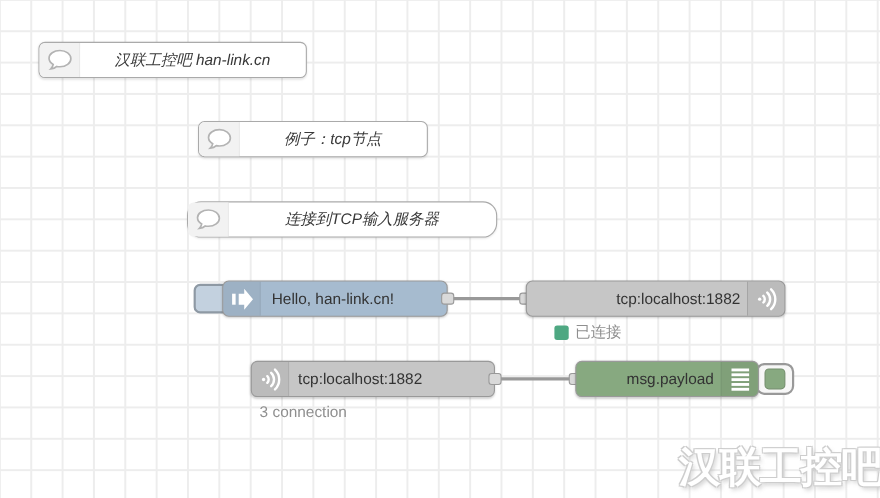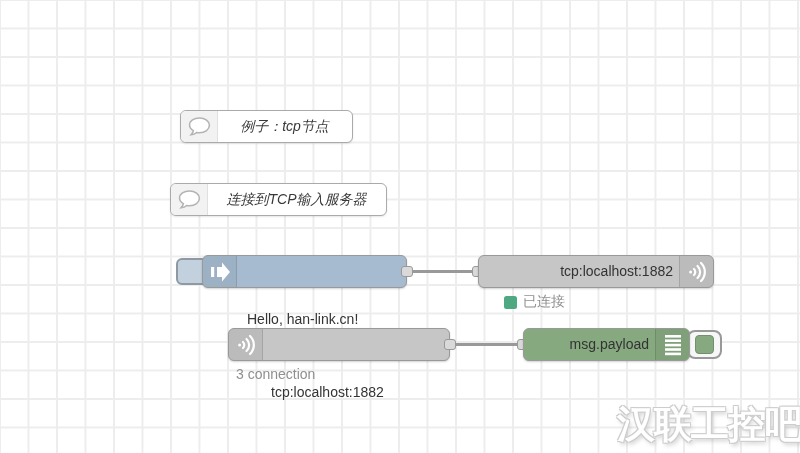--- a/index.html
+++ b/index.html
@@ -27,21 +27,21 @@
     display:flex;align-items:center;justify-content:center;
   }
   .ir-left{left:0;border-right:1px solid rgba(0,0,0,0.12);background:rgba(0,0,0,0.05);border-radius:5px 0 0 5px;}
   .ir-right{right:0;border-left:1px solid rgba(0,0,0,0.12);background:rgba(0,0,0,0.05);border-radius:0 5px 5px 0;}
   .comment-ir{left:0;width:36px;background:#f2f2f2;border-right:1px solid #e0e0e0;border-radius:5px 0 0 5px;}
   .lbl{
     position:absolute;top:0;bottom:0;line-height:31px;
     font-size:14px;color:#333;white-space:nowrap;
   }
   .comment-lbl{left:36px;right:0;text-align:center;font-style:italic;color:#383838;}
-  .lbl-left{left:44px;right:6px;text-align:left;margin-top:48px;}
+  .lbl-left{left:44px;right:6px;text-align:left;}
   .lbl-right{left:6px;right:40px;text-align:right;}
   .wire{position:absolute;height:3px;background:#999;border-radius:2px;}
   .port{
     position:absolute;width:12px;height:11px;border-radius:3px;
     background:#d9d9d9;border:1px solid #999;box-sizing:border-box;
   }
   .inject-btn{
     position:absolute;left:176px;top:258px;width:32px;height:27px;
     background:#c3d1df;border:2px solid #8e99a4;border-radius:6px;box-sizing:border-box;
   }
@@ -66,31 +66,39 @@
   svg{display:block;}
 </style>
 </head>
 <body>
 
 <div class="stage">
 
   <div class="wire" style="left:407px;top:270px;width:72px;"></div>
   <div class="wire" style="left:450px;top:343px;width:74px;"></div>
 
+  <div class="nr-node comment" style="left:35px;top:38px;width:244px;">
+    <span class="icon-region comment-ir">
+      <svg width="23" height="21" viewBox="0 0 24 22">
+        <path d="M12 2 C6.2 2 1.6 5.3 1.6 9.4 C1.6 11.9 3.2 14 5.6 15.3 C5.4 16.8 4.5 18.3 3.2 19.6 C5.7 19.4 7.7 18.5 9 17.2 C10 17.4 11 17.5 12 17.5 C17.8 17.5 22.4 14 22.4 9.8 C22.4 5.5 17.8 2 12 2 Z" fill="#ffffff" stroke="#b3b3b3" stroke-width="1.6"></path>
+      </svg>
+    </span>
+    <span class="lbl comment-lbl">汉联工控吧 han-link.cn</span>
+  </div>
 
-  <div class="nr-node comment" style="left:180px;top:110px;width:173px;">
+  <div class="nr-node comment" style="left:180px;top:110px;width:209px;">
     <span class="icon-region comment-ir">
       <svg width="23" height="21" viewBox="0 0 24 22">
         <path d="M12 2 C6.2 2 1.6 5.3 1.6 9.4 C1.6 11.9 3.2 14 5.6 15.3 C5.4 16.8 4.5 18.3 3.2 19.6 C5.7 19.4 7.7 18.5 9 17.2 C10 17.4 11 17.5 12 17.5 C17.8 17.5 22.4 14 22.4 9.8 C22.4 5.5 17.8 2 12 2 Z" fill="#ffffff" stroke="#b3b3b3" stroke-width="1.6"></path>
       </svg>
     </span>
     <span class="lbl comment-lbl">例子：tcp节点</span>
   </div>
 
-  <div class="nr-node comment" style="left:170px;top:183px;width:217px;">
+  <div class="nr-node comment" style="left:170px;top:183px;width:282px;border-radius:13px;">
     <span class="icon-region comment-ir">
       <svg width="23" height="21" viewBox="0 0 24 22">
         <path d="M12 2 C6.2 2 1.6 5.3 1.6 9.4 C1.6 11.9 3.2 14 5.6 15.3 C5.4 16.8 4.5 18.3 3.2 19.6 C5.7 19.4 7.7 18.5 9 17.2 C10 17.4 11 17.5 12 17.5 C17.8 17.5 22.4 14 22.4 9.8 C22.4 5.5 17.8 2 12 2 Z" fill="#ffffff" stroke="#b3b3b3" stroke-width="1.6"></path>
       </svg>
     </span>
     <span class="lbl comment-lbl">连接到TCP输入服务器</span>
   </div>
 
   <div class="inject-btn"></div>
   <div class="nr-node inject" style="left:202px;top:255px;width:205px;">

